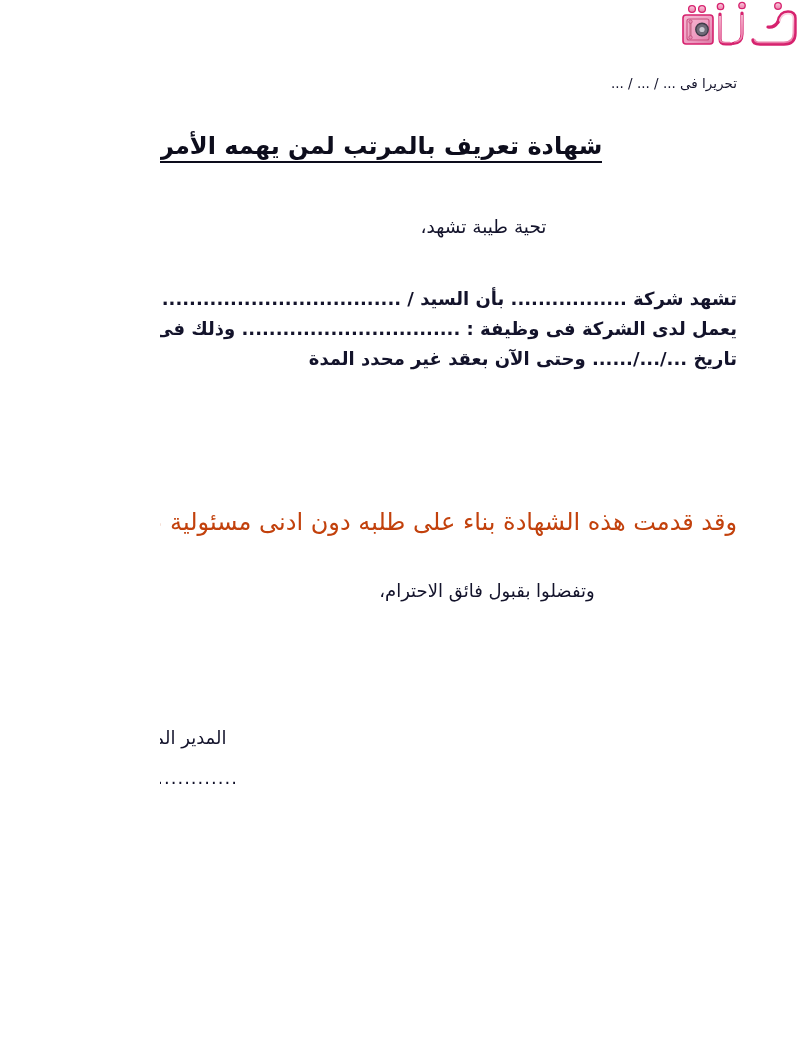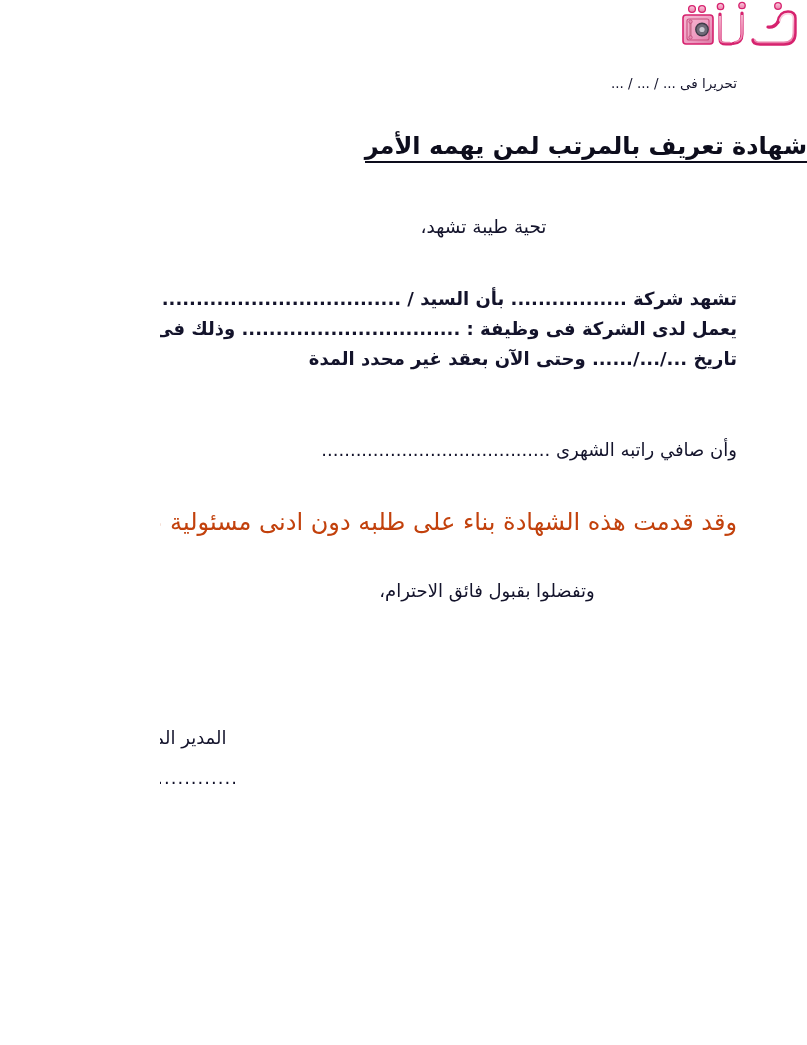--- a/index.html
+++ b/index.html
@@ -61,21 +61,21 @@
     direction: rtl;
     white-space: nowrap;
   }
 
   
   .doc-title {
     position: absolute;
     top: 132px;
     left: 0;
     right: 0;
-    text-align: right;
+    text-align: left;
     font-size: 24px;
     font-weight: bold;
     color: #0d0d1c;
     direction: rtl;
   }
 
   .doc-title span.title-text {
     display: inline-block;
     border-bottom: 2px solid #0d0d1c;
     padding-bottom: 2px;
@@ -247,21 +247,20 @@
   </div>
 
   <div class="greeting">تحية طيبة تشهد،</div>
 
   <div class="body-block">
     <div class="body-line">تشهد شركة ................. بأن السيد  /  ........................................</div>
     <div class="body-line">يعمل لدى الشركة فى وظيفة : ................................ وذلك فى الفترة من</div>
     <div class="body-line indent-center">تاريخ .../.../...... وحتى الآن بعقد غير محدد المدة</div>
   </div>
 
-  <div class="salary-line">وأن صافي راتبه الشهرى ........................................</div>
 
   <div class="purpose-line">وقد قدمت هذه الشهادة بناء على طلبه دون ادنى مسئولية على الشركة</div>
 
   <div class="closing-line">وتفضلوا بقبول فائق الاحترام،</div>
 
   <div class="signature-block">
     <div class="signature-title">المدير المسؤول</div>
     <div class="signature-dots">......................</div>
   </div>
 

